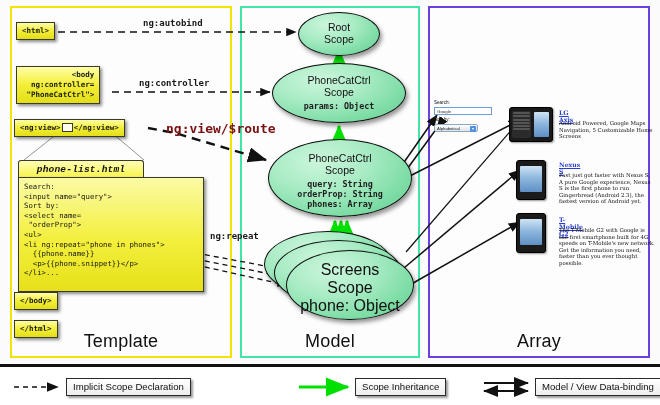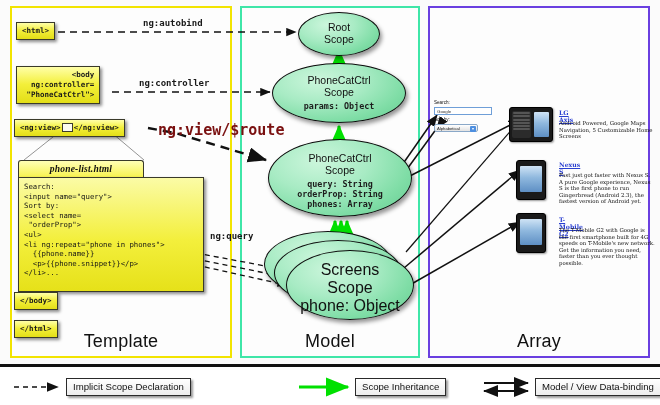--- a/index.html
+++ b/index.html
@@ -30,21 +30,21 @@
 
   .ngview-slot{display:inline-block;width:9px;height:7px;background:#fbfbf0;
     border:1.2px solid #3a3a2a;vertical-align:middle;margin:0 1px;}
 
   
   #file-callout{position:absolute;left:18px;top:160px;width:186px;height:132px;}
   #file-tab{position:absolute;left:0;top:0;width:126px;height:18px;box-sizing:border-box;
     border:1.4px solid #3a3a2a;border-bottom:none;
     background:linear-gradient(180deg,#ffffb5 0%,#f7f24a 100%);
     border-radius:3px 3px 0 0;
-    font-family:Liberation Serif, serif;font-style:italic;font-weight:bold;
+    font-family:Liberation Mono, monospace;font-style:italic;font-weight:bold;
     font-size:9.5px;color:#111;text-align:center;line-height:17px;letter-spacing:.2px;}
   #file-body{position:absolute;left:0;top:17px;width:186px;height:115px;box-sizing:border-box;
     border:1.4px solid #3a3a2a;
     background:linear-gradient(180deg,#fbfba6 0%,#f3ef3c 55%,#e6e119 100%);
     box-shadow:2px 2px 3px rgba(0,0,0,.45);
     font-family:"DejaVu Sans Mono","Liberation Mono",monospace;
     font-size:7.3px;line-height:9.6px;color:#151515;padding:4px 4px 0 5px;white-space:pre;
     overflow:hidden;}
 
   
@@ -92,21 +92,21 @@
   .phone-name{position:absolute;color:#2a3fd0;text-decoration:underline;
     font-family:"DejaVu Serif","Liberation Serif",serif;font-weight:bold;font-size:6.2px;}
   .phone-desc{position:absolute;color:#111;font-family:"DejaVu Serif","Liberation Serif",serif;
     font-size:5.4px;line-height:6.6px;width:96px;}
 
   
   .alabel{position:absolute;font-family:"DejaVu Sans Mono","Liberation Mono",monospace;
     font-weight:bold;font-size:9px;color:#1a1a1a;background:transparent;}
   #lbl-autobind{left:143px;top:18px;}
   #lbl-controller{left:139px;top:78px;}
-  #lbl-route{left:158px;top:121px;color:#7a1010;font-size:15px;}
+  #lbl-route{left:166px;top:121px;color:#7a1010;font-size:13px;}
   #lbl-repeat{left:210px;top:231px;}
 
   
   #legend{position:absolute;left:0;top:364px;width:660px;height:41px;
     border-top:3px solid #111;background:#fff;}
   .lg-box{position:absolute;box-sizing:border-box;border:1.4px solid #2a2a2a;
     background:linear-gradient(180deg,#ffffff,#ededed);
     box-shadow:1.5px 1.5px 2px rgba(0,0,0,.4);
     font-size:9.6px;color:#111;line-height:16px;padding:0 6px;white-space:nowrap;height:18px;}
   #lg1-box{left:66px;} #lg2-box{left:355px;} #lg3-box{left:535px;}
@@ -188,21 +188,21 @@
   &lt;p&gt;{{phone.snippet}}&lt;/p&gt;
 &lt;/li&gt;...</div>
   </div>
 
   <div class="ybox tiny" id="tag-bodyclose">&lt;/body&gt;</div>
   <div class="ybox tiny" id="tag-htmlclose">&lt;/html&gt;</div>
 
   <div class="alabel" id="lbl-autobind">ng:autobind</div>
   <div class="alabel" id="lbl-controller">ng:controller</div>
   <div class="alabel" id="lbl-route">ng:view/$route</div>
-  <div class="alabel" id="lbl-repeat">ng:query</div>
+  <div class="alabel" id="lbl-repeat">ng:repeat</div>
 
   <div class="scope" id="scope-root">
     <div class="ttl">Root</div>
     <div class="ttl">Scope</div>
   </div>
 
   <div class="scope" id="scope-catctrl">
     <div class="ttl">PhoneCatCtrl</div>
     <div class="ttl">Scope</div>
     <div class="props">params: Object</div>

